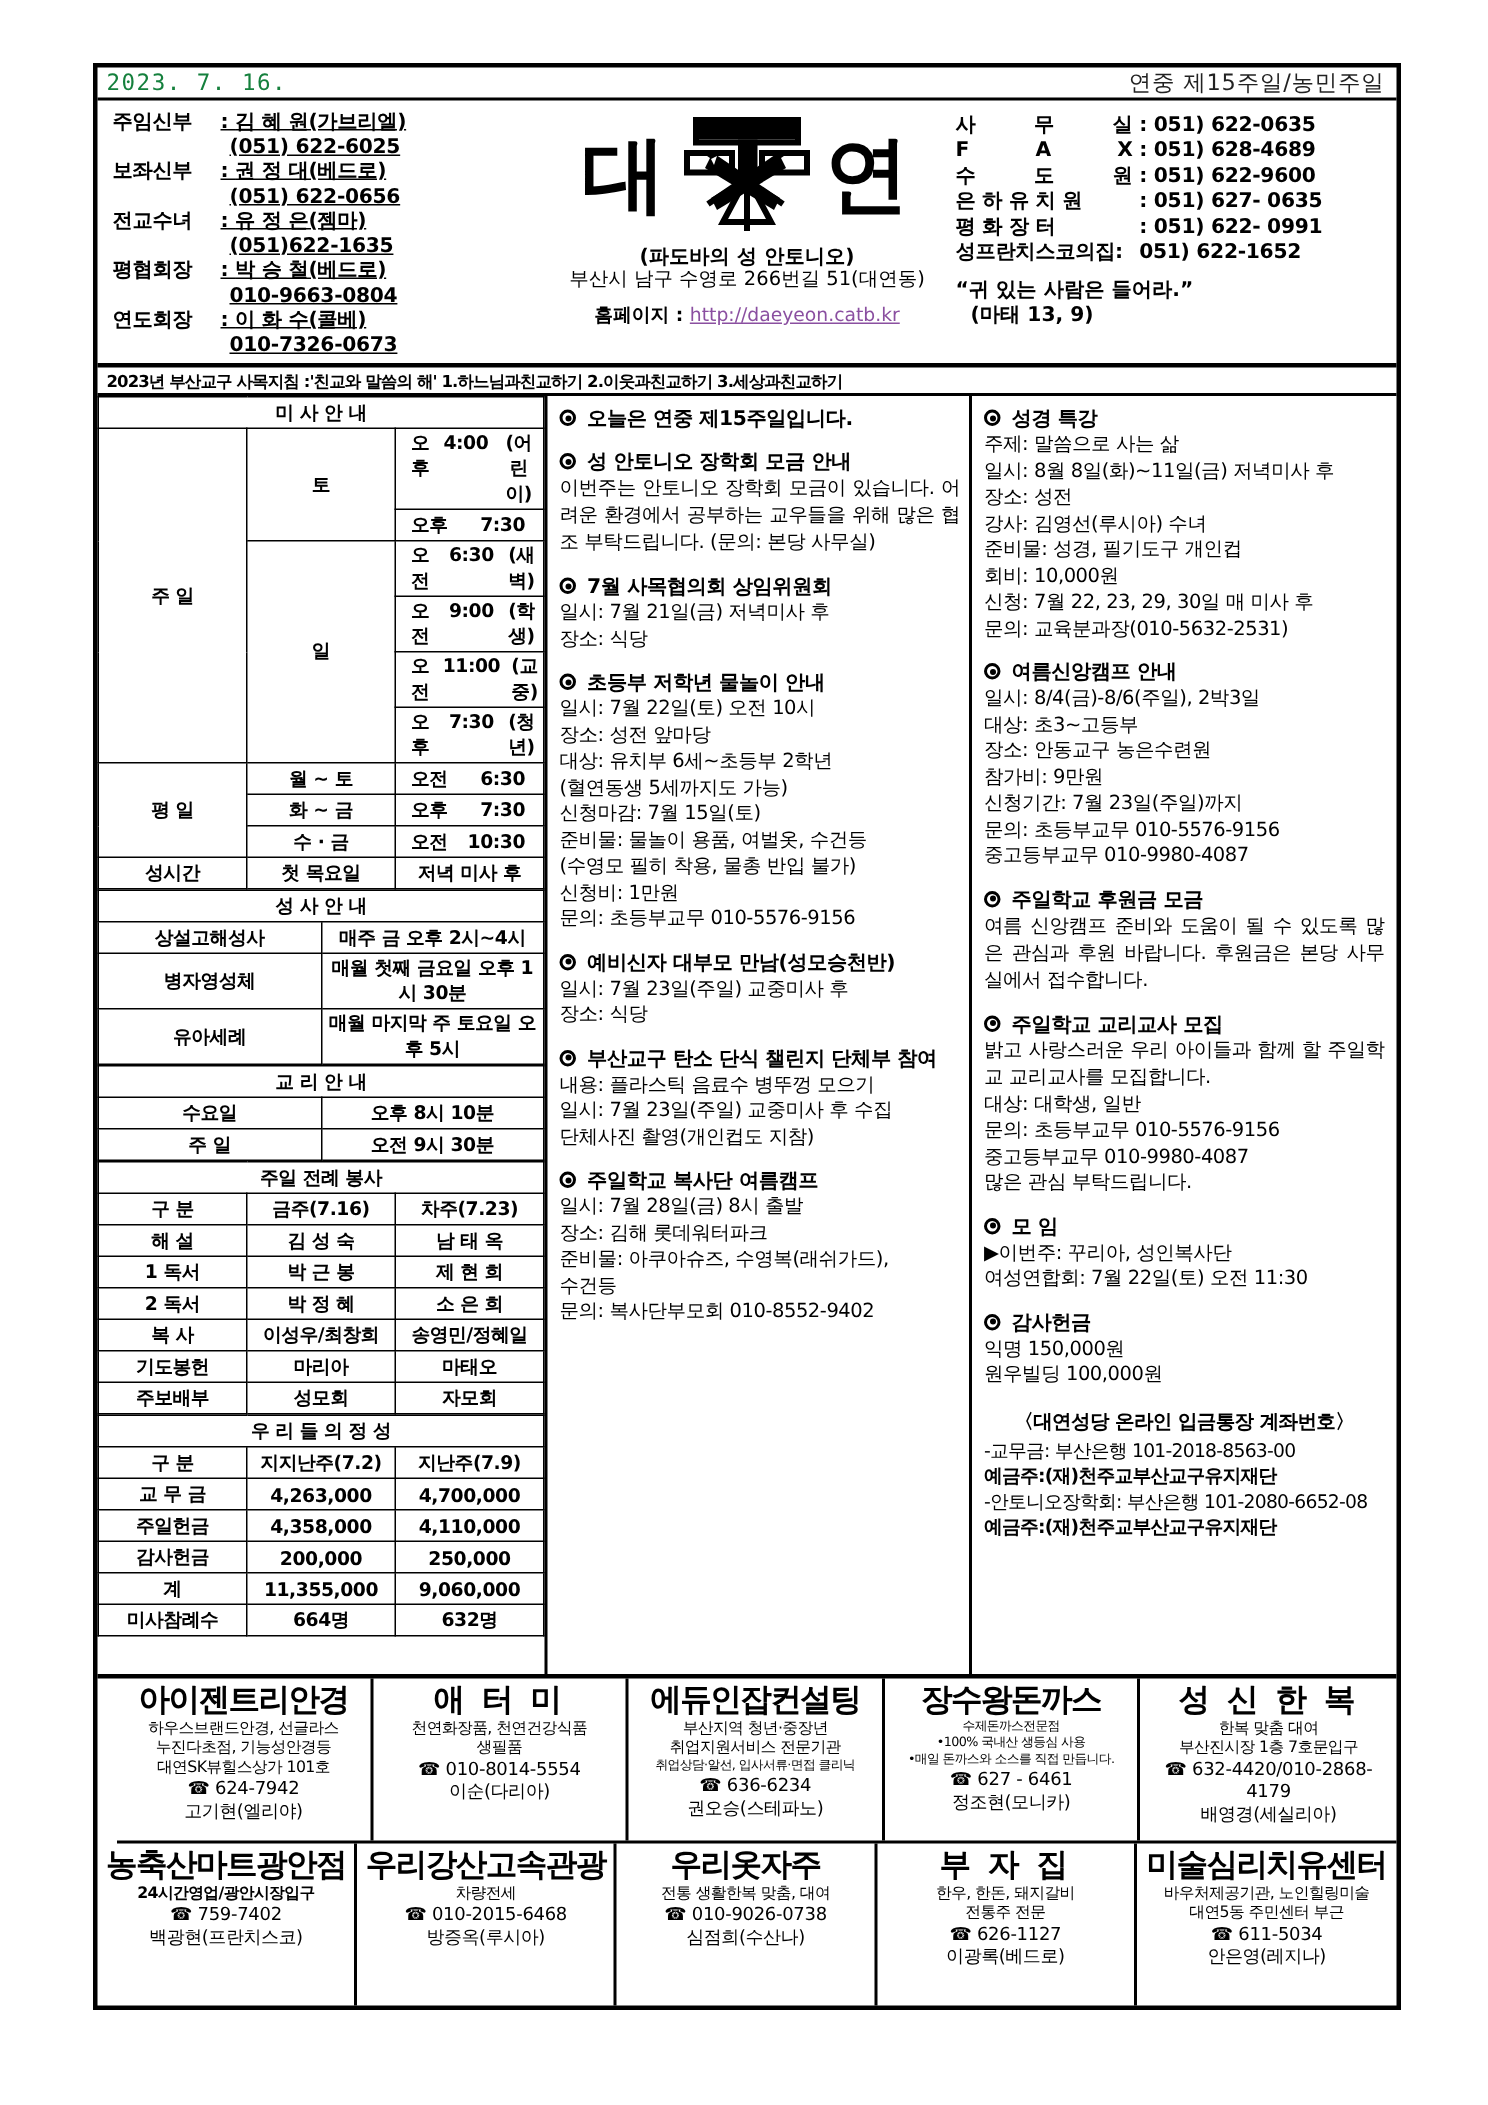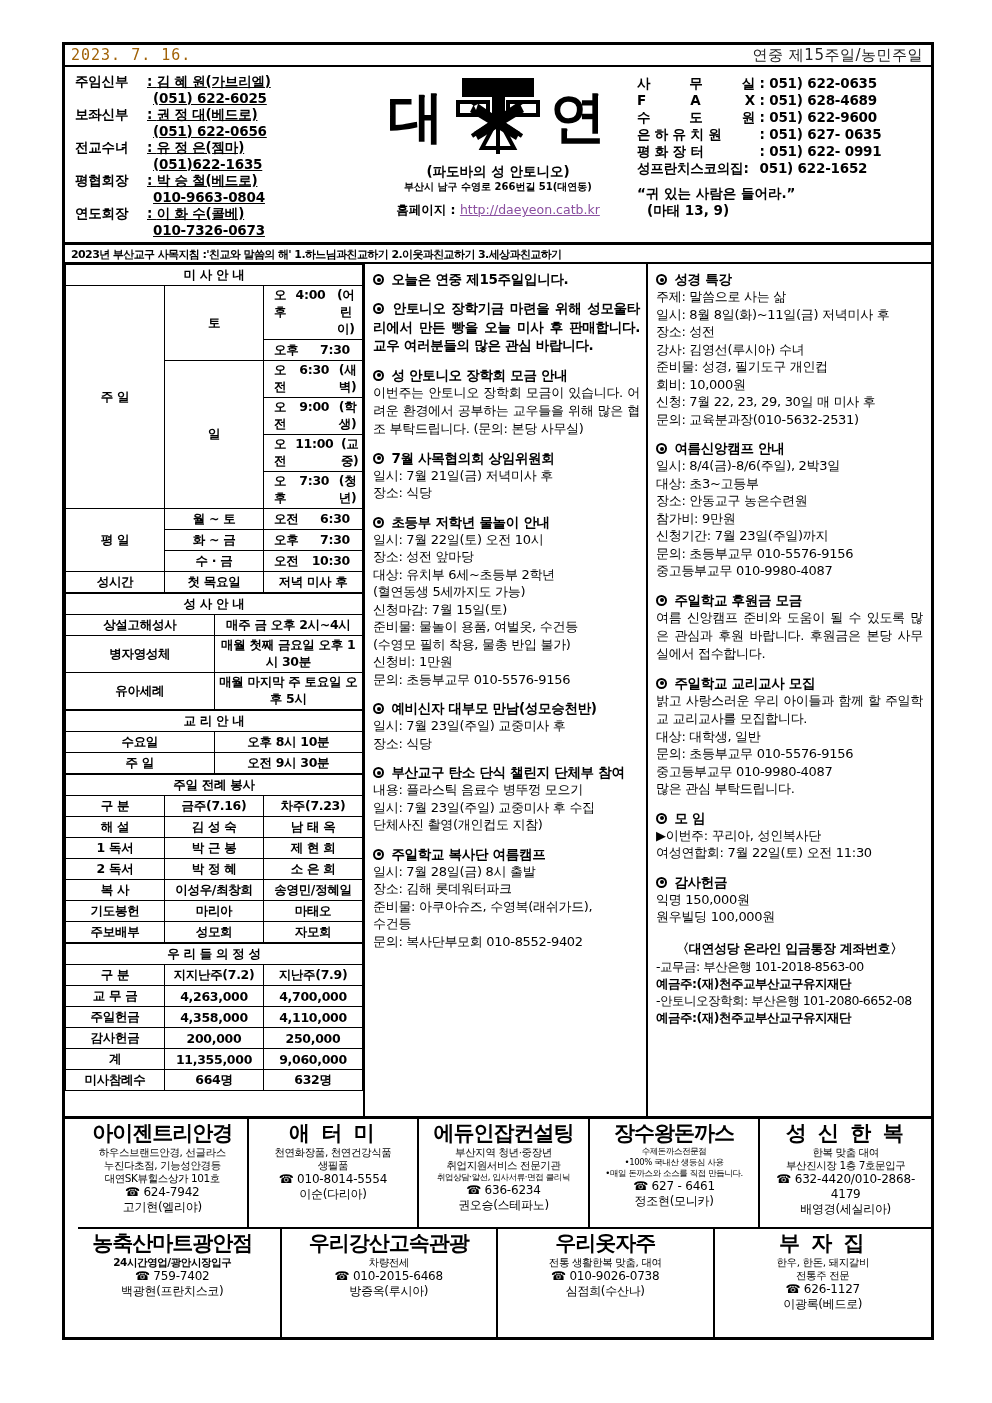--- a/index.html
+++ b/index.html
@@ -30,21 +30,21 @@
     height: 22px;
     flex: 0 0 auto;
   }
   .hdr-date {
     flex: 0 0 300px;
     border-right: 0px solid #000;
     font-size: 15px;
     letter-spacing: 1px;
     padding: 0 0 0 6px;
     line-height: 20px;
-    color: #a16207;
+    color: #15803d;
     font-family: "DejaVu Sans Mono", monospace;
   }
   .hdr-spacer { flex: 1 1 auto; }
   .hdr-season {
     flex: 0 0 300px;
     text-align: right;
     font-size: 15px;
     line-height: 20px;
     padding-right: 8px;
     letter-spacing: 0.5px;
@@ -99,21 +99,21 @@
     font-weight: bold;
     line-height: 1;
     letter-spacing: 2px;
     font-family: "DejaVu Sans", sans-serif;
   }
   .logo-emblem { width: 92px; height: 86px; }
   .parish-patron {
     font-size: 13.5px; font-weight: bold; line-height: 16px;
   }
   .parish-addr {
-    font-size: 10px; font-weight: bold; line-height: 16px;
+    font-size: 13px; font-weight: normal; line-height: 16px;
   }
   .parish-home {
     font-size: 12.5px; margin-top: 7px; font-weight: bold;
   }
   .parish-home .url {
     color: #8a4fa0; text-decoration: underline; font-weight: normal;
   }
   .contact-row {
     font-size: 13.5px; font-weight: bold; line-height: 17px;
     white-space: nowrap; letter-spacing: -0.2px;
@@ -566,23 +566,20 @@
           </tbody>
       </table>
     </div>
 
     <div class="col-mid">
       <div id="ann-mid-host">
           <div class="ann">
             <div class="ann-title"><span class="bullet"></span> 오늘은 연중 제15주일입니다.</div>
           </div>
           <div class="ann">
-            <div class="ann-title-inline"><span class="bullet"></span> 안토니오 장학기금 마련을 위해 성모울타리에서 만든 빵을 오늘 미사 후 판매합니다. 교우 여러분들의 많은 관심 바랍니다.</div>
-          </div>
-          <div class="ann">
             <div class="ann-title"><span class="bullet"></span> 성 안토니오 장학회 모금 안내</div>
             <div class="ann-body-just">이번주는 안토니오 장학회 모금이 있습니다. 어려운 환경에서 공부하는 교우들을 위해 많은 협조 부탁드립니다. (문의: 본당 사무실)</div>
           </div>
           <div class="ann">
             <div class="ann-title"><span class="bullet"></span> 7월 사목협의회 상임위원회</div>
             <div class="ann-line">일시: 7월 21일(금) 저녁미사 후</div>
             <div class="ann-line">장소: 식당</div>
           </div>
           <div class="ann">
             <div class="ann-title"><span class="bullet"></span> 초등부 저학년 물놀이 안내</div>
@@ -737,17 +734,24 @@
             <div class="ad-tel"><span>☎</span> 010-9026-0738</div>
             <div class="ad-person">심점희(수산나)</div>
           </div>
           <div class="ad">
             <div class="ad-name sp">부 자 집</div>
             <div class="ad-desc">한우, 한돈, 돼지갈비</div>
             <div class="ad-desc">전통주 전문</div>
             <div class="ad-tel"><span>☎</span> 626-1127</div>
             <div class="ad-person">이광록(베드로)</div>
           </div>
+          <div class="ad">
+            <div class="ad-name">미술심리치유센터</div>
+            <div class="ad-desc">바우처제공기관, 노인힐링미술</div>
+            <div class="ad-desc">대연5동 주민센터 부근</div>
+            <div class="ad-tel"><span>☎</span> 611-5034</div>
+            <div class="ad-person">안은영(레지나)</div>
+          </div>
         </div>
       </div>
   </div>
 
 </div>
 
 </body></html>

